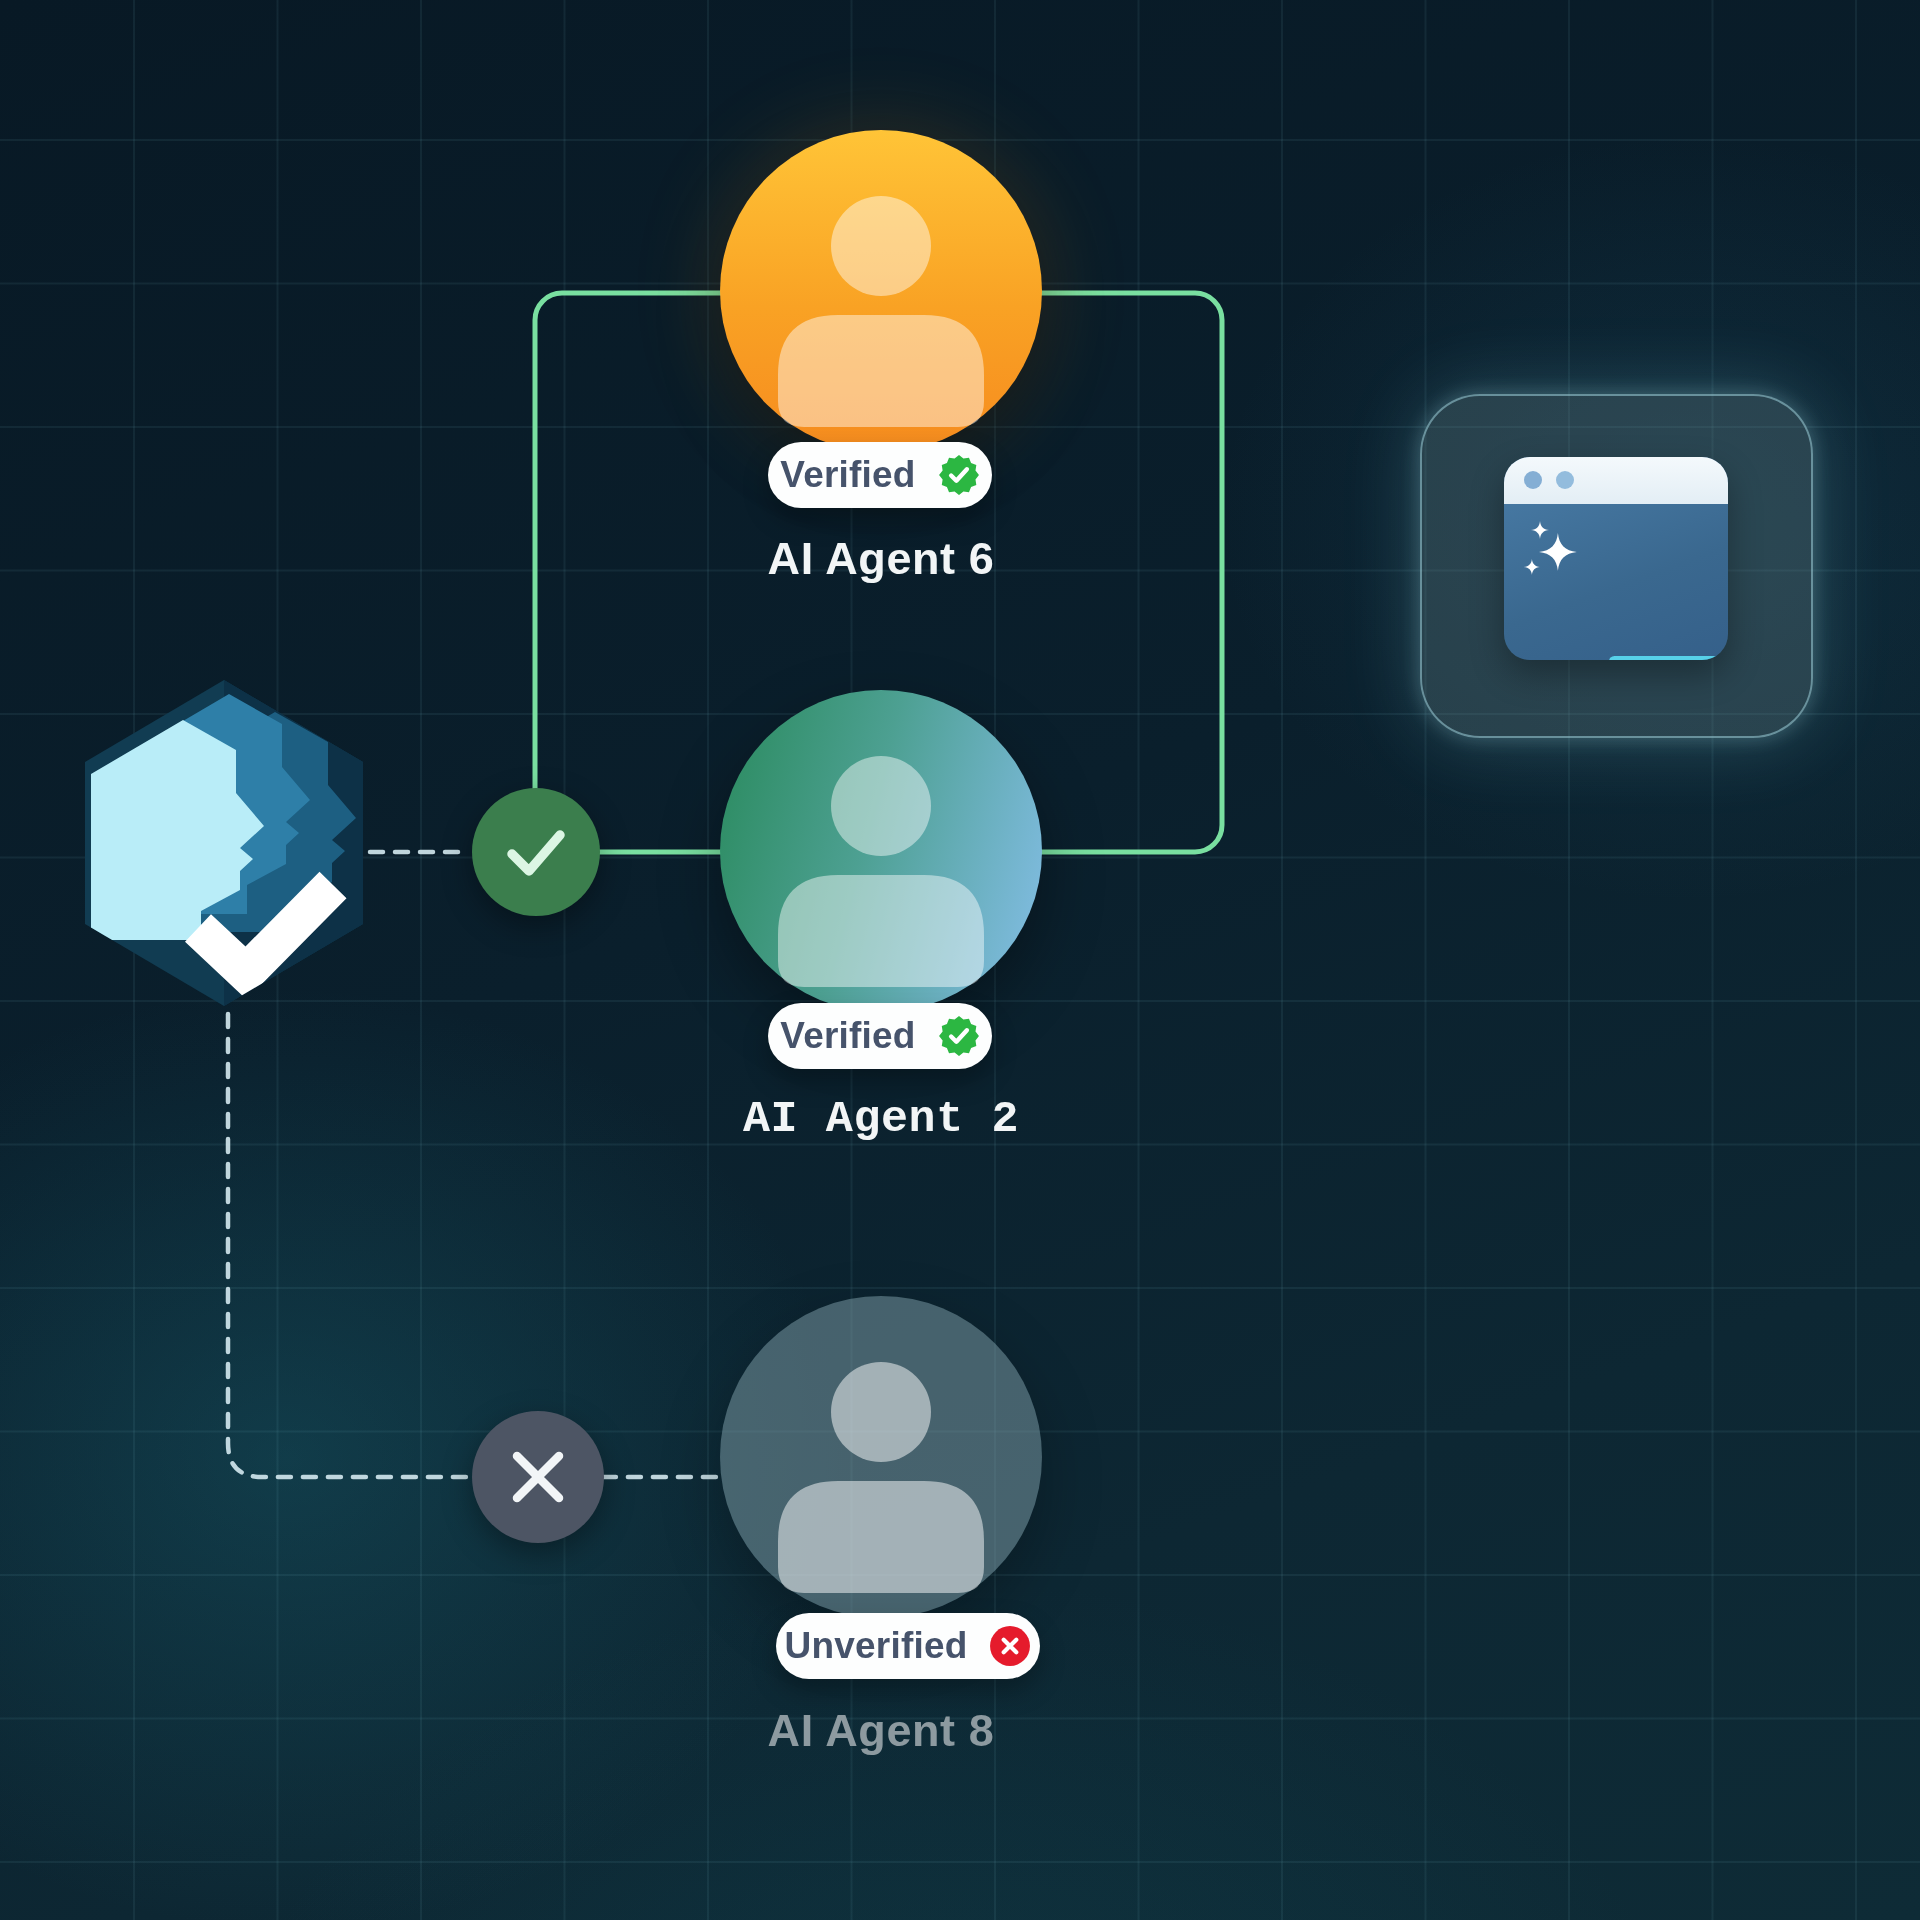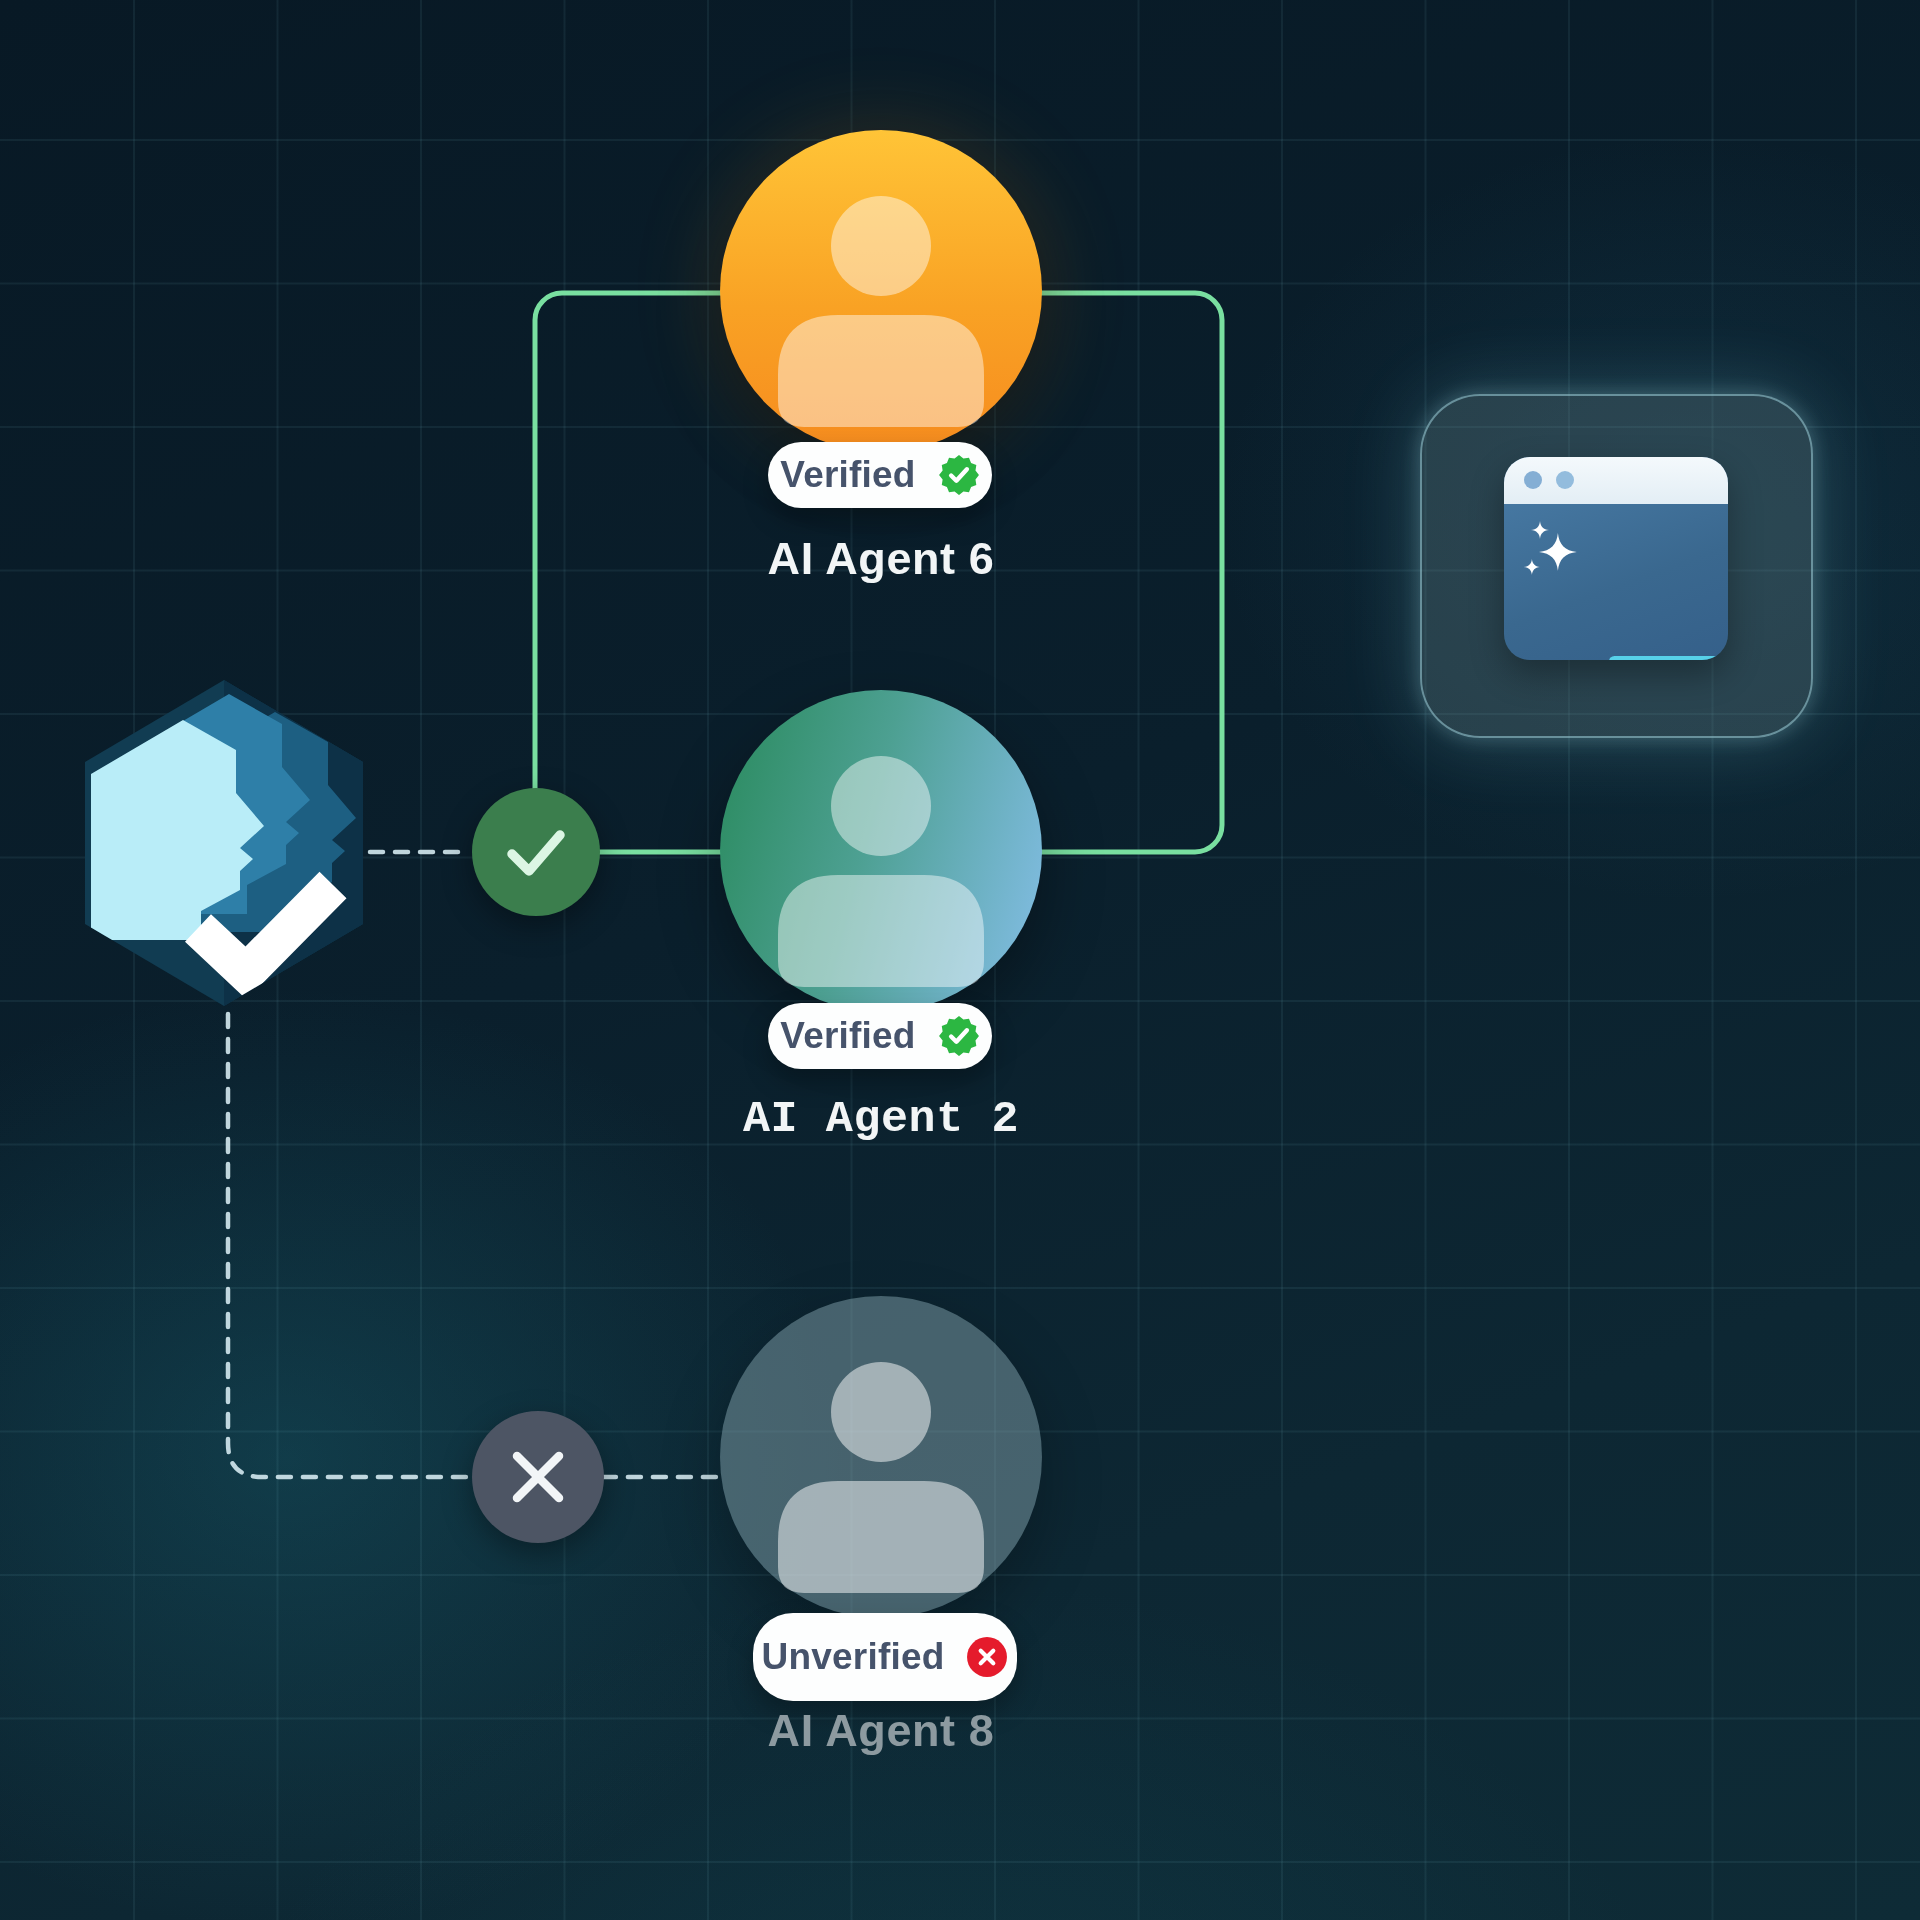--- a/index.html
+++ b/index.html
@@ -36,21 +36,21 @@
     background:linear-gradient(105deg,#2e8d64 6%,#4da092 45%,#7fbbdf 94%);
     box-shadow:0 24px 60px rgba(0,0,0,0.35);}
   .avatar-3{left:720px;top:1296px;
     background:rgba(124,156,165,0.52);
     box-shadow:0 24px 60px rgba(0,0,0,0.25);}
   .badge{position:absolute;background:#fdfefe;border-radius:40px;
     display:flex;align-items:center;justify-content:center;gap:22px;
     box-shadow:0 12px 26px rgba(0,0,0,0.28);}
   .badge-1{left:768px;top:442px;width:224px;height:66px;}
   .badge-2{left:768px;top:1003px;width:224px;height:66px;}
-  .badge-3{left:753px;top:1613px;width:264px;height:88px;}
+  .badge-3{left:776px;top:1613px;width:264px;height:66px;}
   .badge .txt{color:#46536b;font-size:37px;font-weight:700;letter-spacing:0.2px;}
   .agent-label{position:absolute;width:322px;text-align:center;
     font-size:45px;font-weight:700;letter-spacing:0.6px;color:#f2f5f6;}
   .label-1{left:720px;top:533px;}
   .label-2{left:720px;top:1094px;font-family:Liberation Mono, monospace;}
   .label-3{left:720px;top:1705px;color:#8d9aa0;}
   .panel{position:absolute;left:1420px;top:394px;width:389px;height:340px;border-radius:60px;
     background:rgba(116,142,148,0.28);
     border:2.5px solid rgba(168,222,233,0.50);
     box-shadow:0 0 70px 10px rgba(150,230,245,0.16), 0 0 18px 2px rgba(180,235,248,0.22);}

